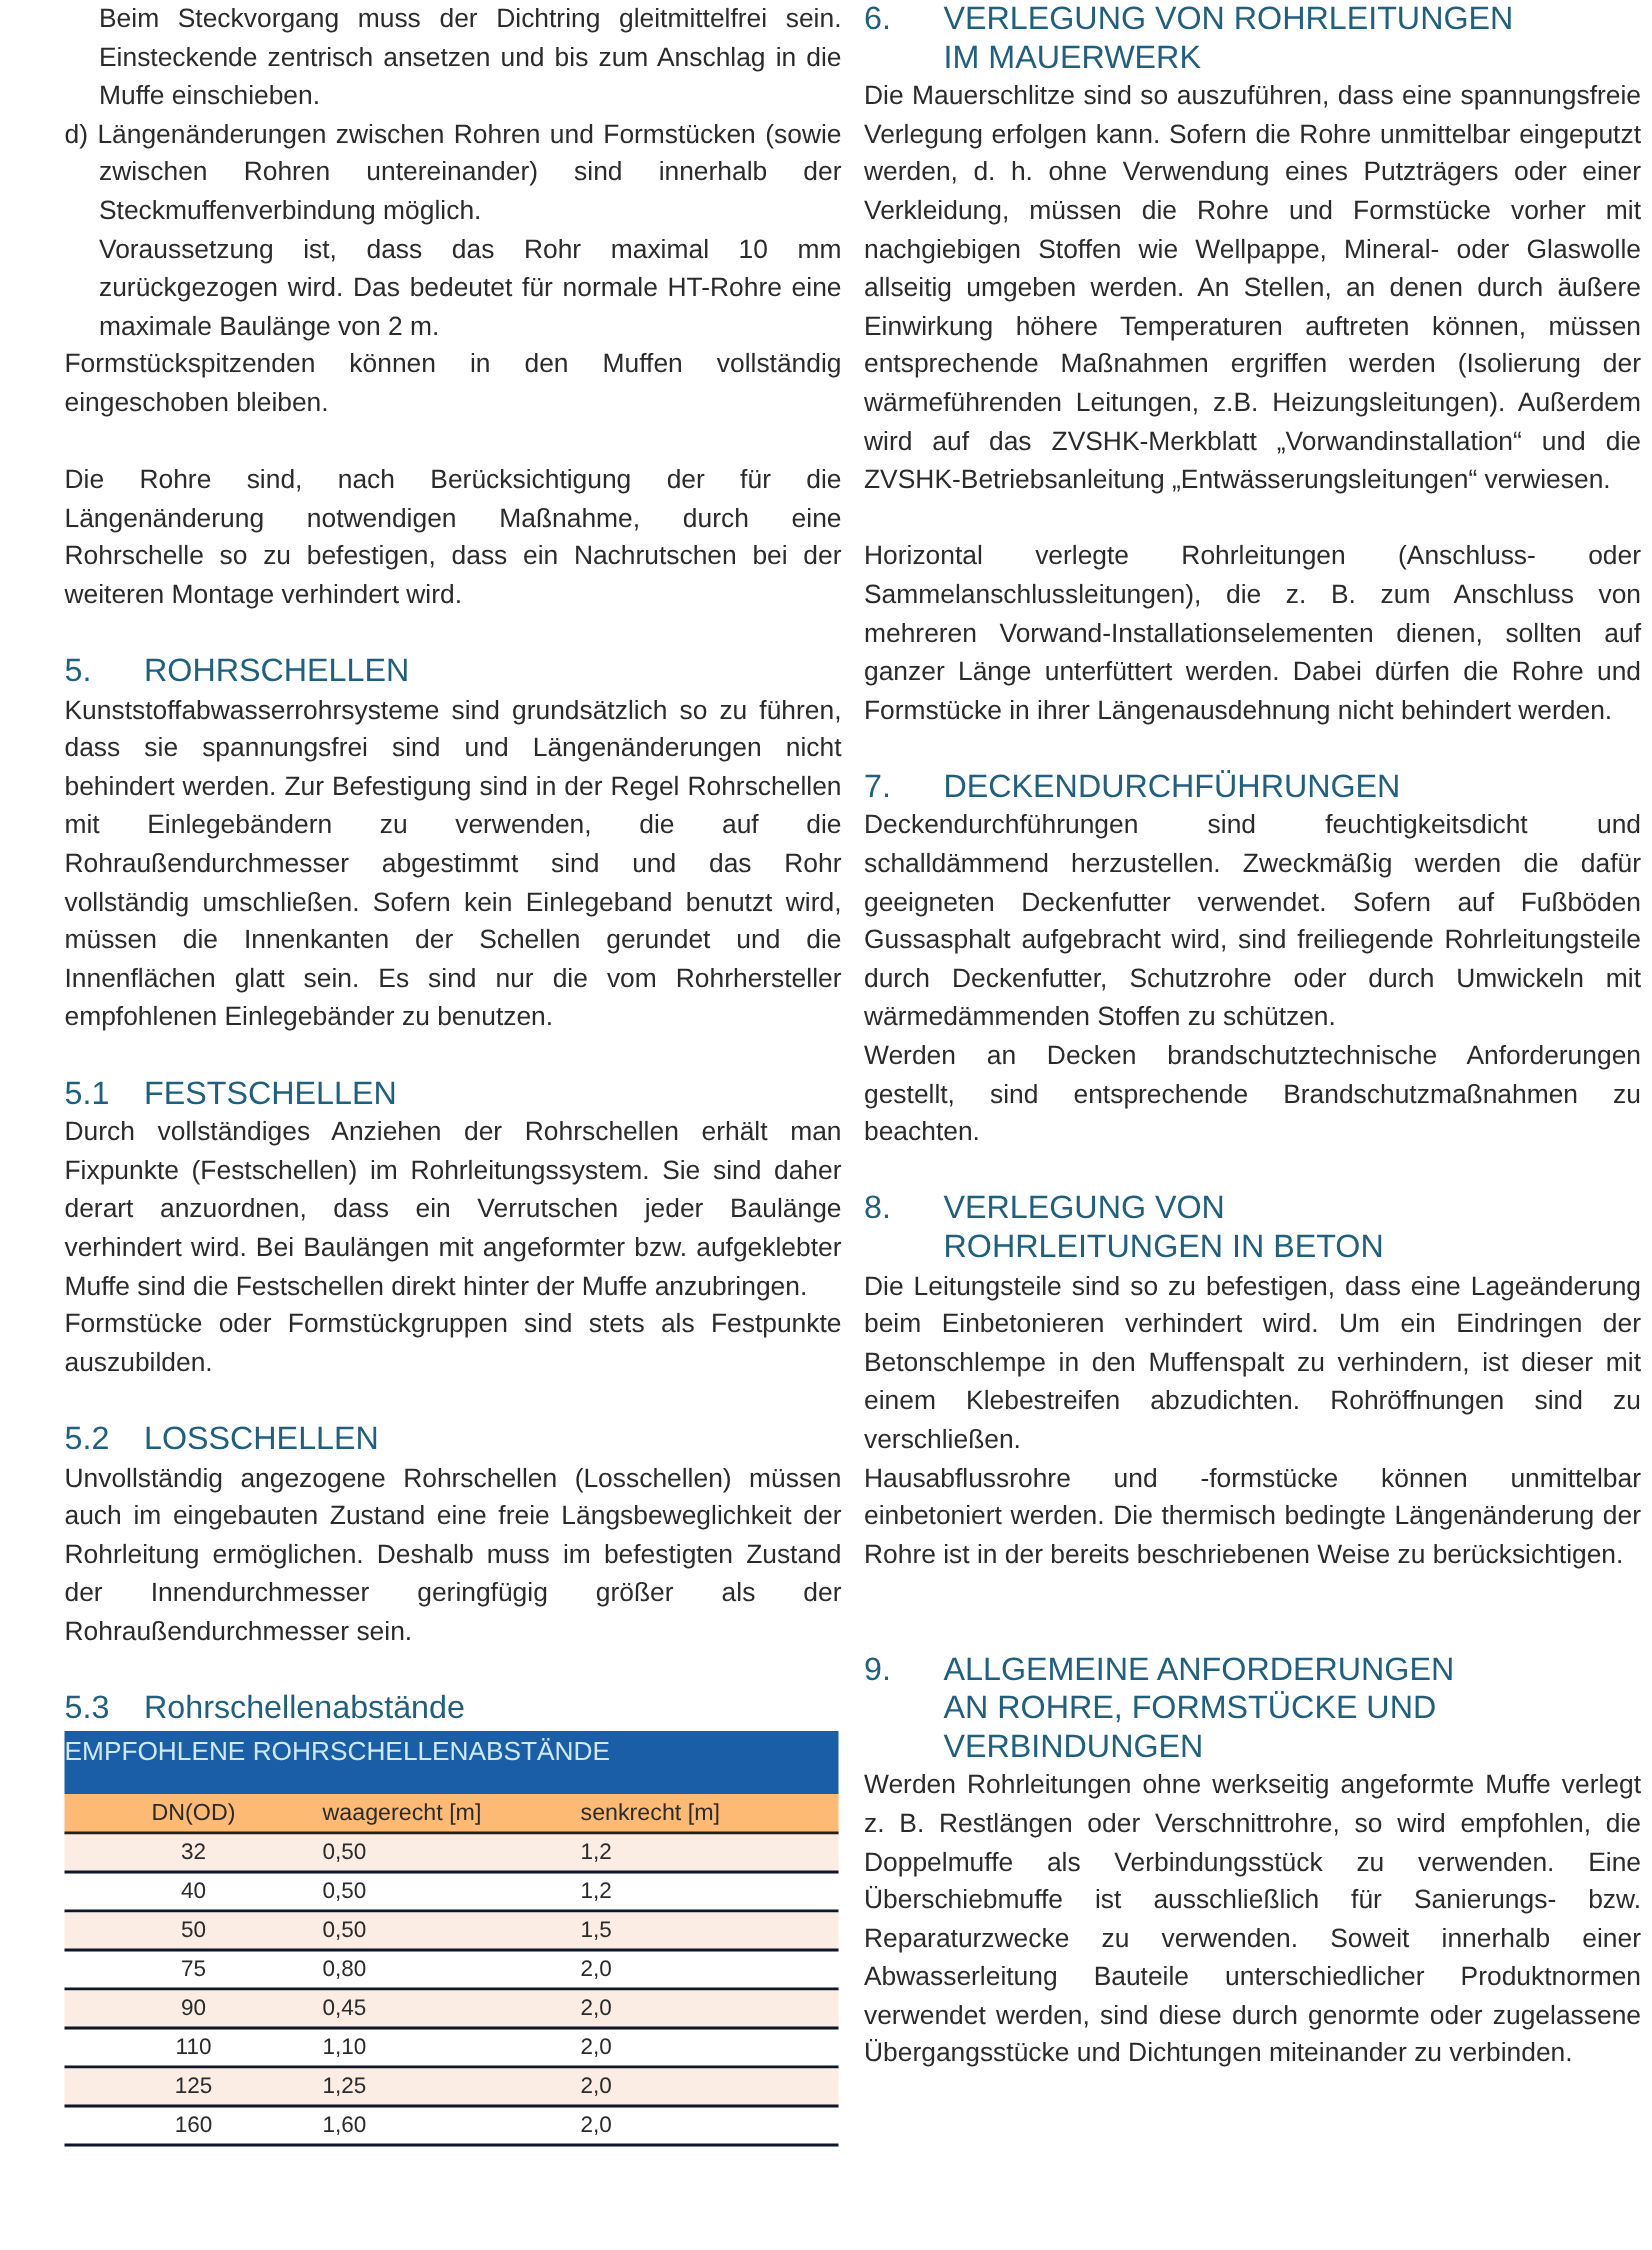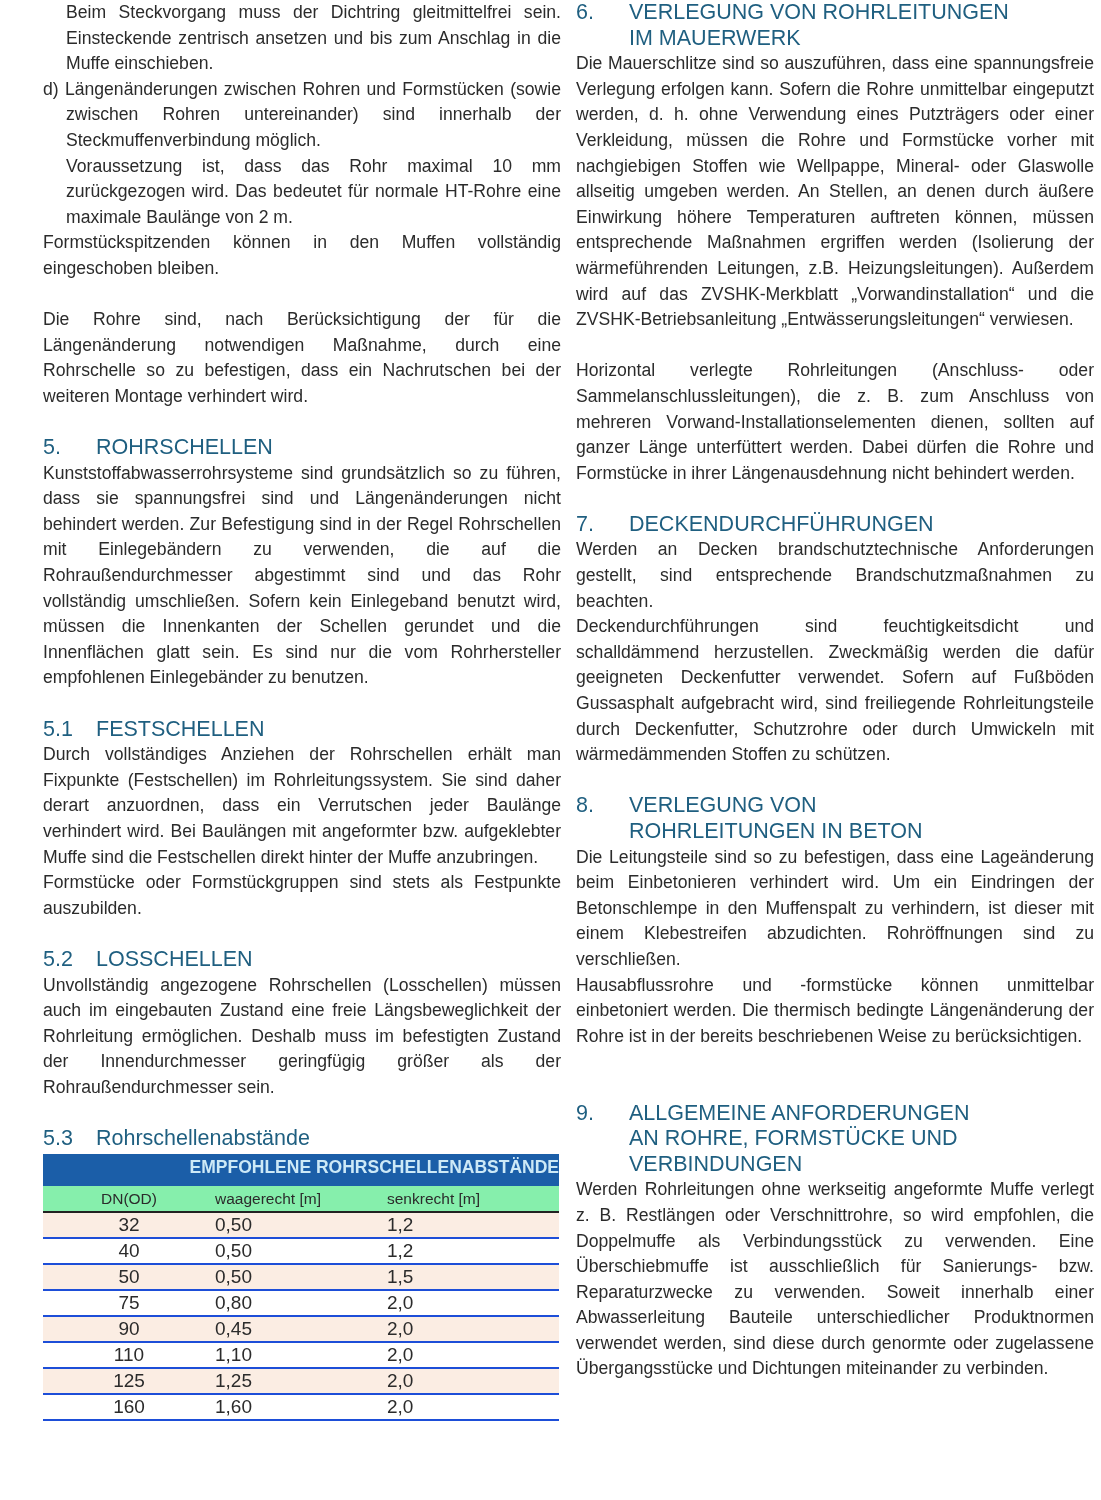--- a/index.html
+++ b/index.html
@@ -15,28 +15,28 @@
   .hang { padding-left: 23px; text-indent: -23px; }
   .gap { height: 25.6px; }
   h2 {
     margin: 0; font-weight: normal; color: #1f5f80; font-size: 21.5px; line-height: 25.6px;
     display: flex;
   }
   h2 .num { width: 53px; flex: none; }
   h2 .title { flex: 1; }
   .table { margin-top: 2px; width: 516px; }
   .table .cap {
-    background: #1b5ea8; color: #cde9f7; text-align: right; font-size: 17.5px;
-    height: 32px; line-height: 27px; font-weight: bold;
+    background: #1b5ea8; color: #cde9f7; text-align: left; font-size: 17.5px;
+    height: 42px; line-height: 27px;
   }
   .table .hdr {
-    background: #86efac; display: flex; height: 25px; line-height: 25px; font-size: 15.5px;
+    background: #fdba74; display: flex; height: 25px; line-height: 25px; font-size: 15.5px;
     border-bottom: 2px solid #222;
   }
-  .table .row { display: flex; height: 24px; line-height: 24px; font-size: 19px; border-bottom: 2px solid #1d4ed8; }
+  .table .row { display: flex; height: 24px; line-height: 24px; font-size: 15px; border-bottom: 2px solid #0f172a; }
   .table .row.alt { background: #fbede3; }
   .c1 { width: 172px; text-align: center; }
   .c2 { width: 172px; text-align: left; }
   .c3 { width: 172px; }
 </style>
 </head>
 <body>
 
 <div class="col col-left">
   <p class="indent">Beim Steckvorgang muss der Dichtring gleitmittelfrei sein. Einsteckende zentrisch ansetzen und bis zum Anschlag in die Muffe einschieben.</p>
@@ -136,22 +136,22 @@
   </h2>
   <p>Die Mauerschlitze sind so auszuführen, dass eine spannungsfreie Verlegung erfolgen kann. Sofern die Rohre unmittelbar eingeputzt werden, d. h. ohne Verwendung eines Putzträgers oder einer Verkleidung, müssen die Rohre und Formstücke vorher mit nachgiebigen Stoffen wie Wellpappe, Mineral- oder Glaswolle allseitig umgeben werden. An Stellen, an denen durch äußere Einwirkung höhere Temperaturen auftreten können, müssen entsprechende Maßnahmen ergriffen werden (Isolierung der wärmeführenden Leitungen, z.B. Heizungsleitungen). Außerdem wird auf das ZVSHK-Merkblatt „Vorwandinstallation“ und die ZVSHK-Betriebsanleitung „Entwässerungsleitungen“ verwiesen.</p>
   <div class="gap"></div>
   <p>Horizontal verlegte Rohrleitungen (Anschluss- oder Sammelanschlussleitungen), die z. B. zum Anschluss von mehreren Vorwand-Installationselementen dienen, sollten auf ganzer Länge unterfüttert werden. Dabei dürfen die Rohre und Formstücke in ihrer Längenausdehnung nicht behindert werden.</p>
   <div class="gap"></div>
 
   <h2>
     <span class="num">7.</span>
     <span class="title">DECKENDURCHFÜHRUNGEN</span>
   </h2>
+  <p>Deckendurchführungen sind feuchtigkeitsdicht und schalldämmend herzustellen. Zweckmäßig werden die dafür geeigneten Deckenfutter verwendet. Sofern auf Fußböden Gussasphalt aufgebracht wird, sind freiliegende Rohrleitungsteile durch Deckenfutter, Schutzrohre oder durch Umwickeln mit wärmedämmenden Stoffen zu schützen.</p>
   <p>Werden an Decken brandschutztechnische Anforderungen gestellt, sind entsprechende Brandschutzmaßnahmen zu beachten.</p>
-  <p>Deckendurchführungen sind feuchtigkeitsdicht und schalldämmend herzustellen. Zweckmäßig werden die dafür geeigneten Deckenfutter verwendet. Sofern auf Fußböden Gussasphalt aufgebracht wird, sind freiliegende Rohrleitungsteile durch Deckenfutter, Schutzrohre oder durch Umwickeln mit wärmedämmenden Stoffen zu schützen.</p>
   <div class="gap"></div>
 
   <h2>
     <span class="num">8.</span>
     <span class="title">
       <span>VERLEGUNG VON</span><br>
       <span>ROHRLEITUNGEN IN BETON</span>
     </span>
   </h2>
   <p>Die Leitungsteile sind so zu befestigen, dass eine Lageänderung beim Einbetonieren verhindert wird. Um ein Eindringen der Betonschlempe in den Muffenspalt zu verhindern, ist dieser mit einem Klebestreifen abzudichten. Rohröffnungen sind zu verschließen.</p>

